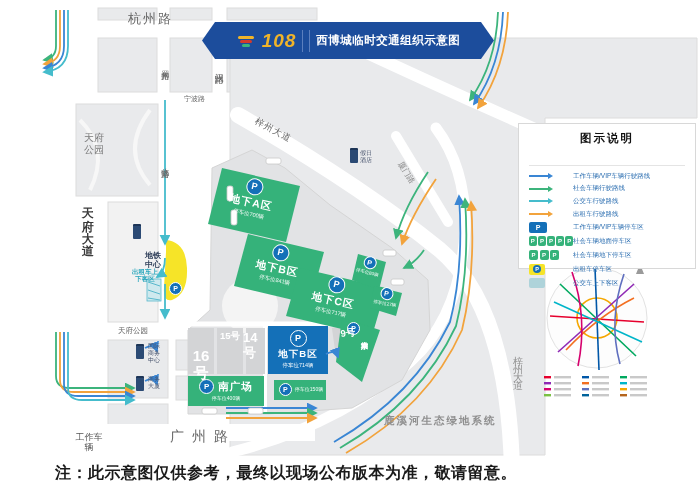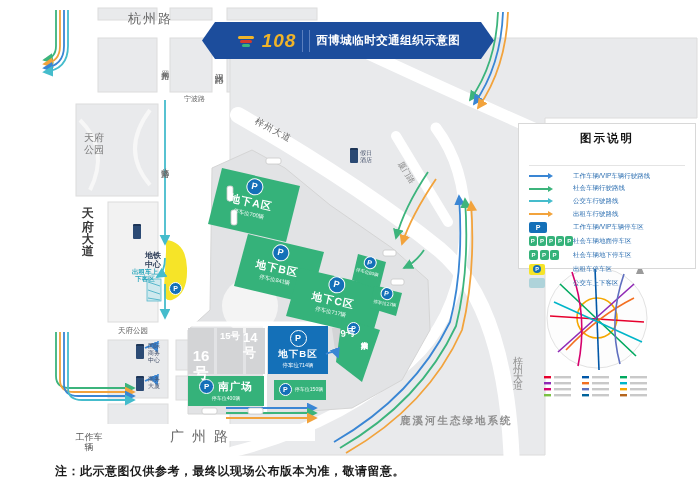--- a/index.html
+++ b/index.html
@@ -30,21 +30,21 @@
   .lg-sw{width:44px;display:flex;align-items:center;gap:1.5px;flex-shrink:0;}
   .lg-label{font-size:6.5px;color:#2a6db0;white-space:nowrap;}
   .arr{height:2px;width:20px;position:relative;}
   .arr::after{content:'';position:absolute;right:-4px;top:-2px;border-top:3px solid transparent;border-bottom:3px solid transparent;border-left:5px solid;}
   .chip{background:#35b27a;color:#fff;font-weight:bold;text-align:center;border-radius:2px;}
   .chip.big{width:18px;height:11px;font-size:7px;line-height:11px;background:#1470b8;}
   .chip.g{width:9px;height:10px;font-size:6px;line-height:10px;}
   .chip.y{width:16px;height:11px;background:#f6e428;display:flex;align-items:center;justify-content:center;}
   .chip.y span{width:8px;height:8px;border-radius:50%;background:#1470b8;color:#fff;font-size:5.5px;line-height:8px;display:block;}
   .chip.c{width:16px;height:10px;background:#aed3da;}
-  .note{position:absolute;left:55px;top:463px;font-size:12px;color:#1a1a1a;font-weight:bold;letter-spacing:0.5px;z-index:25;}
+  .note{position:absolute;left:55px;top:463px;font-size:16px;color:#1a1a1a;font-weight:bold;letter-spacing:0.5px;z-index:25;}
 </style>
 </head>
 <body>
 
 <div id="stage">
 
   <svg id="basemap" width="700" height="495" viewBox="0 0 700 495">
     <defs>
       <marker id="mG" markerWidth="7" markerHeight="7" refX="5" refY="3" orient="auto">
           <path d="M0,0 L6,3 L0,6 Z" fill="#3cb47c"></path>
@@ -185,21 +185,21 @@
   <div class="lbl" style="left:184px;top:95px;font-size:7px;">宁波路</div>
   <div class="lbl vtext" style="left:160px;top:162px;font-size:8px;letter-spacing:1px;">临港路</div>
   <div class="lbl vtext" style="left:80px;top:198px;font-size:12px;font-weight:bold;color:#3a3a3a;letter-spacing:12px;">天府大道</div>
   <div class="lbl" style="left:84px;top:132px;width:22px;font-size:10px;color:#7a7a7a;text-align:left;">天府公园</div>
   <div class="lbl" style="left:118px;top:327px;font-size:7.5px;">天府公园</div>
   <div class="lbl" style="left:170px;top:428px;font-size:14px;letter-spacing:8px;">广州路</div>
   <div class="lbl" style="left:74px;top:432px;width:30px;font-size:9px;color:#555;text-align:center;">工作车辆</div>
   <div class="lbl" style="left:258px;top:116px;font-size:9px;letter-spacing:1px;transform:rotate(28deg);transform-origin:left top;">梓州大道</div>
   <div class="lbl" style="left:404px;top:160px;font-size:8px;transform:rotate(58deg);transform-origin:left top;color:#888;">厦门路</div>
   <div class="lbl vtext" style="left:512px;top:348px;font-size:10px;letter-spacing:8px;color:#909090;">梓州大道</div>
-  <div class="lbl" style="left:400px;top:414px;font-size:10.5px;color:#8e8e8e;letter-spacing:2px;font-weight:bold;">鹿溪河生态绿地系统</div>
+  <div class="lbl" style="left:384px;top:414px;font-size:10.5px;color:#8e8e8e;letter-spacing:2px;font-weight:bold;">鹿溪河生态绿地系统</div>
 
   <div class="bld" style="left:133px;top:224px;"></div>
   <div class="lbl" style="left:145px;top:226px;width:18px;font-size:8px;color:#33425c;font-weight:bold;margin-top:25px;">地铁中心</div>
   <div class="lbl" style="left:131px;top:268px;width:28px;font-size:6.5px;color:#29a6bc;font-weight:bold;text-align:center;">出租车上下客区</div>
   <div class="bld" style="left:350px;top:148px;"></div>
   <div class="lbl" style="left:360px;top:150px;width:14px;font-size:6px;color:#44506a;">假日酒店</div>
   <div class="bld" style="left:136px;top:344px;"></div>
   <div class="lbl" style="left:148px;top:343px;width:13px;font-size:6px;color:#44506a;">国际商务中心</div>
   <div class="bld" style="left:136px;top:376px;"></div>
   <div class="lbl" style="left:148px;top:376px;width:13px;font-size:6px;color:#44506a;">商务大厦</div>

